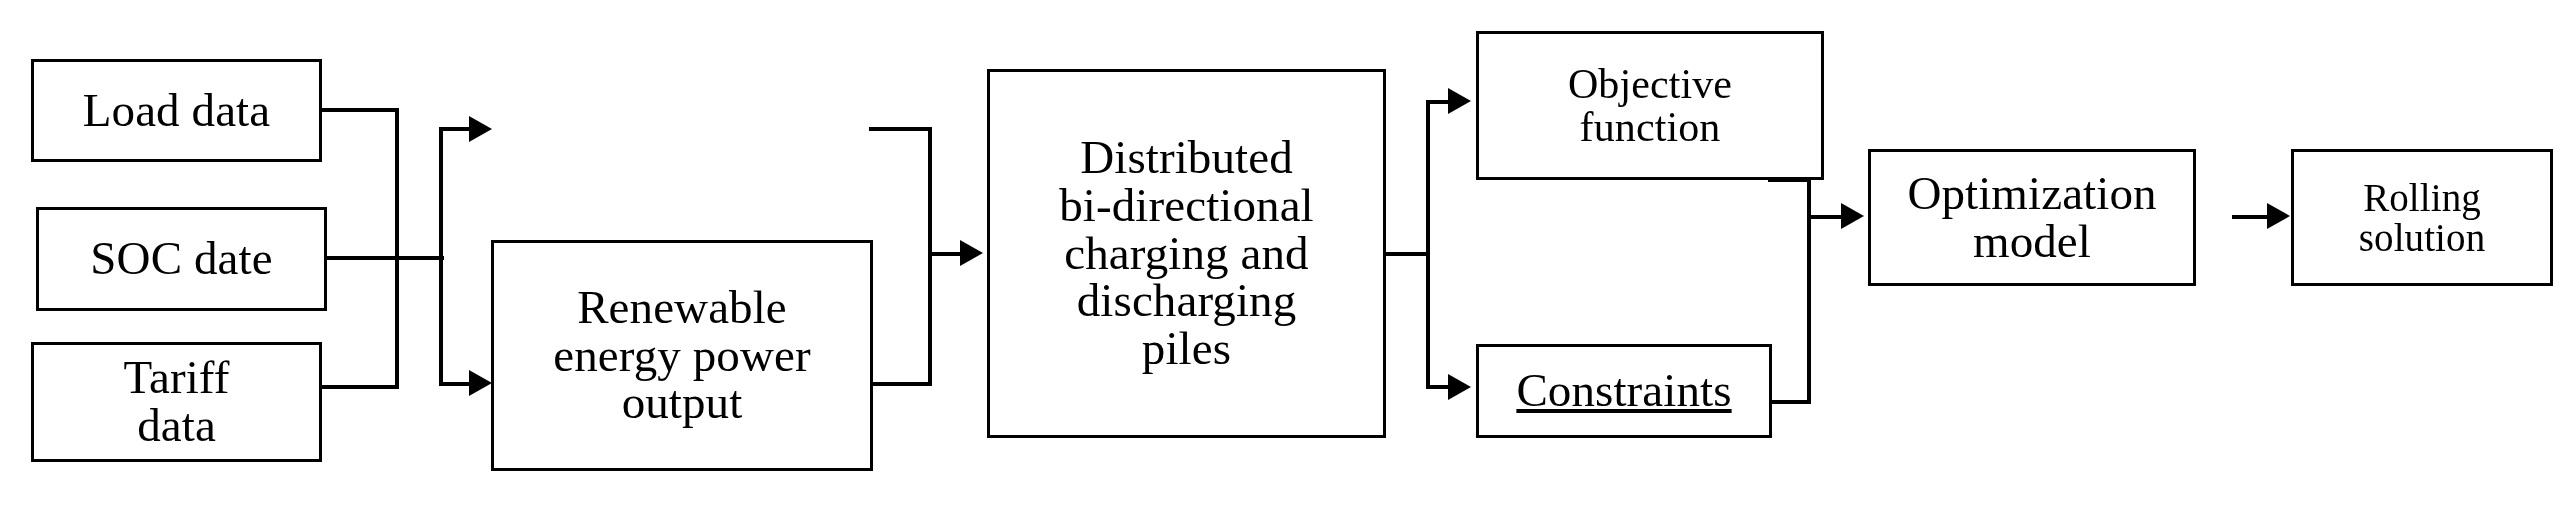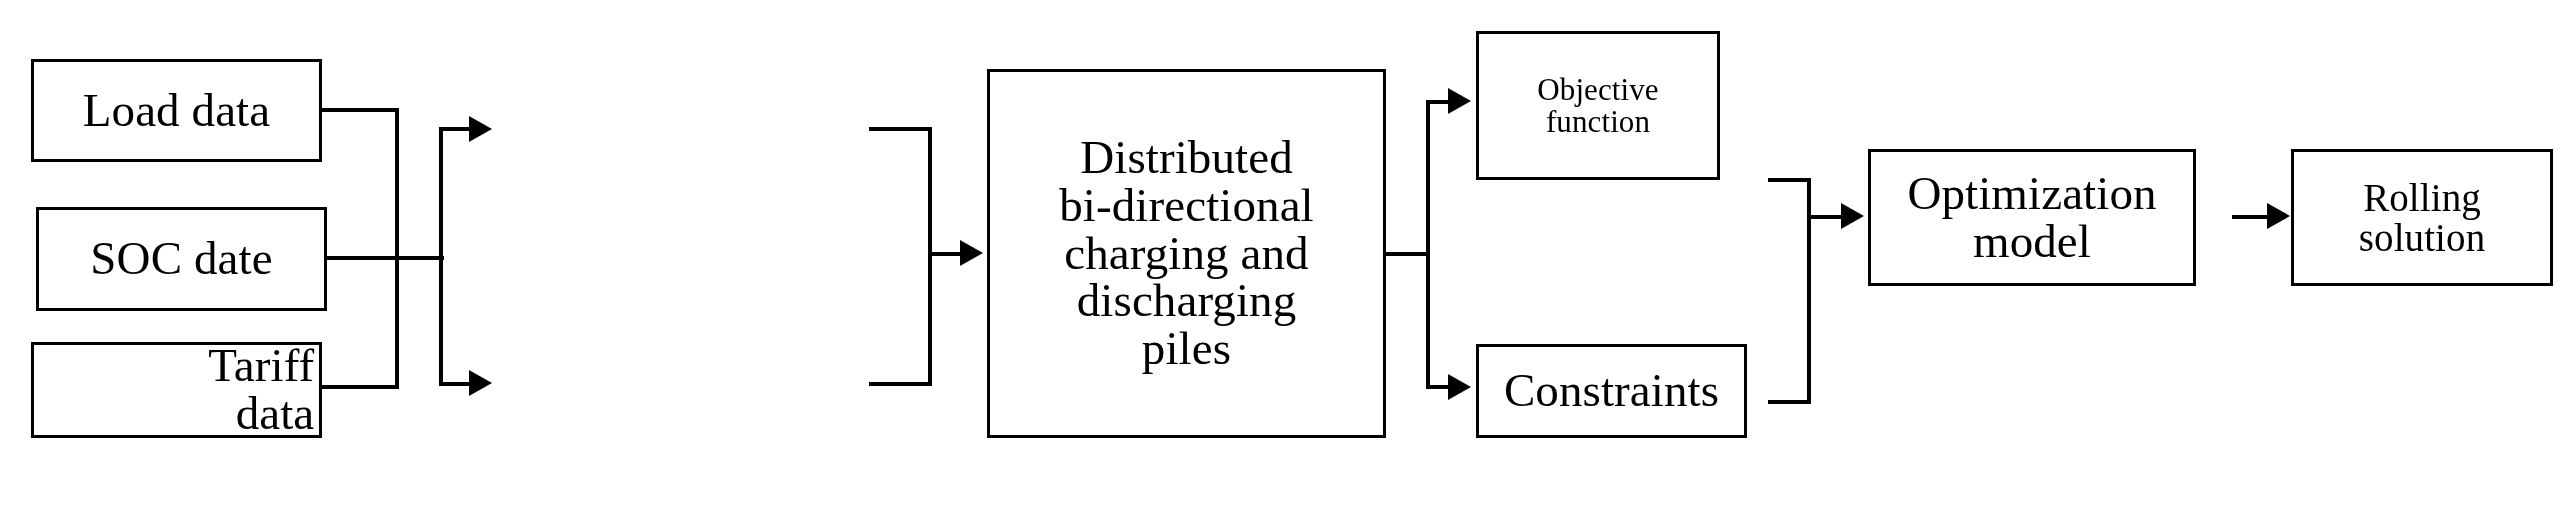--- a/index.html
+++ b/index.html
@@ -33,29 +33,29 @@
     display:block;
     width:100%;
     padding:0 4.7px;
     white-space:pre-line;
     letter-spacing:0.1px;
   }
 
   
   #node-load-data      {left:31px;  top:59px;  width:291px; height:103px; font-size:47px;}
   #node-soc-date       {left:36px;  top:207px; width:291px; height:104px; font-size:47px;}
-  #node-tariff-data    {left:31px;  top:342px; width:291px; height:96px; font-size:47px;text-align:right;}
+  #node-tariff-data    {left:31px;  top:342px; width:291px; height:120px; font-size:47px;}
 
   #node-load-forecast  {left:494px; top:31px;  width:379px; height:202px; font-size:47px;}
   #node-renewable      {left:491px; top:240px; width:382px; height:231px; font-size:47px;}
 
   #node-piles          {left:987px;top:69px;  width:399px; height:369px; font-size:47px;font-family:Liberation Serif, serif;}
 
-  #node-objective      {left:1476px;top:31px;  width:244px; height:149px; font-size:31px;}
-  #node-constraints    {left:1476px;top:344px; width:271px; height:94px; font-size:47px;}
+  #node-objective      {left:1476px;top:31px;  width:348px; height:149px; font-size:42px;}
+  #node-constraints    {left:1476px;top:344px; width:296px; height:94px; font-size:47px;text-decoration:underline;}
 
   #node-optimization   {left:1868px;top:149px; width:328px; height:137px; font-size:47px;}
   #node-rolling        {left:2291px;top:149px; width:262px; height:137px; font-size:39px;}
 
   
   .wire{
     position:absolute;
     background:#000000;
     z-index:1;
   }
@@ -119,20 +119,25 @@
   <div class="node" id="node-soc-date">
     <span class="label">SOC date</span>
   </div>
 
   <div class="node" id="node-tariff-data">
     <span class="label">Tariff
 data</span>
   </div>
 
 
+  <div class="node" id="node-renewable">
+    <span class="label">Renewable
+energy power
+output</span>
+  </div>
 
   <div class="node" id="node-piles">
     <span class="label">Distributed
 bi-directional
 charging and
 discharging
 piles</span>
   </div>
 
   <div class="node" id="node-objective">

